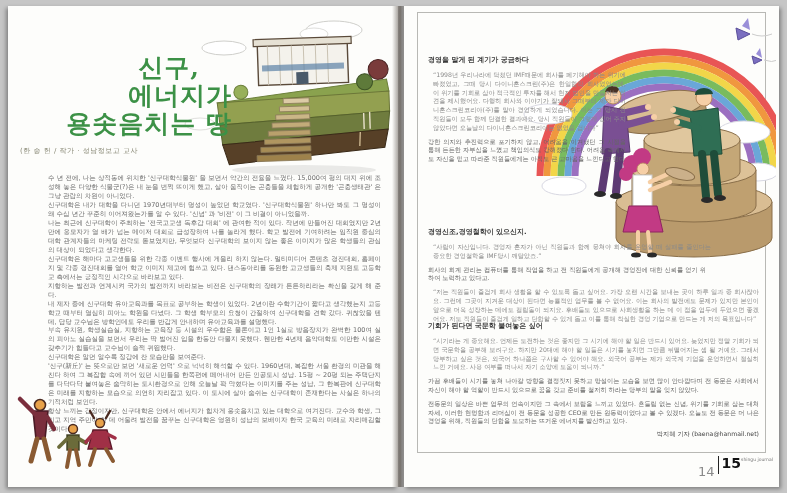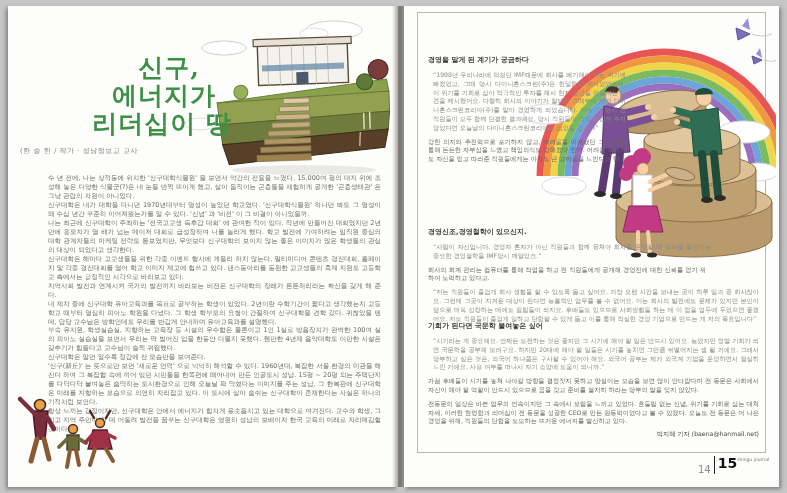--- a/index.html
+++ b/index.html
@@ -13,39 +13,39 @@
   .page.left{left:0;width:390px;box-shadow:-2px 2px 4px rgba(0,0,0,.35)}
   .page.right{left:396px;width:375px;box-shadow:2px 2px 4px rgba(0,0,0,.35)}
   .gutter{position:absolute;left:384px;top:0;width:18px;height:481px;
     background:linear-gradient(to right,rgba(0,0,0,0),rgba(55,45,35,.55) 45%,rgba(20,15,10,.35) 55%,rgba(0,0,0,0));}
 
   
   .title{position:absolute;left:12px;top:48px;width:212px;text-align:right;
     color:#3c9146;font-family:"DejaVu Serif","Liberation Serif",serif;font-weight:bold;
     font-size:25px;line-height:1.12;letter-spacing:1px}
   .title .t1{margin-right:32px}
-  .title .t2{margin-right:16px}
+  .title .t2{}
   .byline{position:absolute;left:12px;top:140px;width:212px;text-align:left;
     font-size:7px;color:#83836f;letter-spacing:.5px}
   .body-text{position:absolute;left:40px;top:168px;width:333px;
     font-size:6.5px;line-height:1.38;color:#6a6a6a;text-align:justify}
   .body-text p{margin:0}
 
   
   .frame{position:absolute;left:13px;top:6px;width:347px;height:439px;border:1px solid #b8b8b4}
   .heading{font-size:7px;font-weight:bold;color:#3a3a3a;margin:0 0 5px 0}
   .quote{color:#8a8a8a;margin:0 0 5px 0;padding-left:5px}
   .para{color:#666;margin:0 0 5px 0}
   .s1{position:absolute;left:24px;top:50px;width:198px;font-size:6.2px;line-height:1.42;text-align:justify}
   .s2{position:absolute;left:24px;top:222px;width:331px;font-size:6.2px;line-height:1.42;text-align:justify}
   .s2 .narrow{width:278px}
   .s3{position:absolute;left:24px;top:316px;width:331px;font-size:6.2px;line-height:1.42;text-align:justify}
   .reporter{position:absolute;left:24px;top:424px;width:331px;text-align:right;font-size:6.2px;color:#444}
   .pagenum{position:absolute;left:294px;top:450px;display:flex;align-items:flex-start}
-  .pn-left{font-size:10px;color:#8a8a8a;margin-top:8px;margin-right:3px}
+  .pn-left{font-size:13px;color:#8a8a8a;margin-top:8px;margin-right:3px}
   .pn-bar{width:1px;height:18px;background:#222;margin-right:3px}
   .pn-col{display:flex;}
   .pn-right{font-size:14px;font-weight:bold;color:#111;line-height:1}
   .pn-journal{font-size:4.5px;color:#777;margin-top:1px}
 
   svg{display:block}
   .campus-illo{position:absolute;right:2px;top:8px}
   .kids-illo{position:absolute;left:2px;bottom:6px}
   .coin-illo{position:absolute;left:108px;top:8px}
 </style>
@@ -102,31 +102,31 @@
           <rect x="76" y="132" width="50" height="5" style="fill:#a78c55" stroke="#8a7a5a" stroke-width="0.8"></rect>
           <rect x="72" y="140" width="54" height="6" style="fill:#9e824b" stroke="#8a7a5a" stroke-width="0.8"></rect>
         </g>
       </g>
       <ellipse cx="120" cy="156" rx="72" ry="5" fill="rgba(0,0,0,0.08)"></ellipse>
     </svg>
 
     <div class="title">
       <div class="t1">신구,</div>
       <div class="t2">에너지가</div>
-      <div class="t3">리더십이 땅</div>
+      <div class="t3">용솟음치는 땅</div>
     </div>
 
     <div class="byline">(한 승 헌 / 작가 · 성남정보고 교사</div>
 
     <div class="body-text">
       <p>수 년 전에, 나는 상적동에 위치한 '신구대학식물원' 을 보면서 약간의 전율을 느꼈다. 15,000여 평의 대지 위에 조성해 놓은 다양한 식물군(?)은 내 눈을 번쩍 뜨이게 했고, 살아 움직이는 곤충들을 체험하게 공개한 '곤충생태관' 은 그냥 관람의 차원이 아니었다.</p>
       <p>신구대학은 내가 대학을 다니던 1970년대부터 명성이 높았던 학교였다. '신구대학식물원' 하나만 봐도 그 명성이 왜 수십 년간 꾸준히 이어져왔는가를 알 수 있다. '신념' 과 '비전' 이 그 비결이 아니었을까.</p>
       <p>나는 최근에 신구대학이 주최하는 '전국고교생 독후감 대회' 에 관여한 적이 있다. 작년에 만들어진 대회였지만 2년 만에 응모자가 열 배가 넘는 메이저 대회로 급성장하여 나를 놀라게 했다. 학교 발전에 기여하려는 임직원 중심의 대학 관계자들의 마케팅 전략도 돋보였지만, 무엇보다 신구대학의 보이지 않는 좋은 이미지가 많은 학생들의 관심의 대상이 되었다고 생각한다.</p>
       <p>신구대학은 해마다 고교생들을 위한 각종 이벤트 행사에 게을리 하지 않는다. 멀티미디어 콘텐츠 경진대회, 홈페이지 및 각종 경진대회를 열어 학교 이미지 제고에 힘쓰고 있다. 댄스동아리를 동원한 고교생들의 축제 지원도 고등학교 측에서는 긍정적인 시각으로 바라보고 있다.</p>
-      <p>지역사회 발전과 연계시켜 국가의 발전까지 바라보는 비전은 신구대학의 장래가 튼튼하리라는 확신을 갖게 해 준다.</p>
+      <p>지향하는 발전과 연계시켜 국가의 발전까지 바라보는 비전은 신구대학의 장래가 튼튼하리라는 확신을 갖게 해 준다.</p>
       <p>내 제자 중에 신구대학 유아교육과를 목표로 공부하는 학생이 있었다. 2년이란 수학기간이 짧다고 생각했는지 고등학교 때부터 열심히 피아노 학원을 다녔다. 그 학생 학부모의 요청이 간절하여 신구대학을 견학 갔다. 귀찮았을 텐데, 담당 교수님은 방학인데도 우리를 반갑게 안내하며 유아교육과를 설명했다.</p>
       <p>부속 유치원, 학생실습실, 지향하는 교육장 등 시설의 우수함은 물론이고 1인 1실로 방음장치가 완벽한 100여 실의 피아노 실습실을 보면서 우리는 딱 벌어진 입을 한동안 다물지 못했다. 웬만한 4년제 음악대학도 이만한 시설은 갖추기가 힘들다고 교수님이 슬쩍 귀띔했다.</p>
       <p>신구대학은 알면 알수록 정감에 찬 모습만을 보여준다.</p>
       <p>'신구(新丘)' 는 뜻으로만 보면 '새로운 언덕' 으로 넉넉히 해석할 수 있다. 1960년대, 복잡한 서울 환경의 미관을 해친다 하여 그 복잡함 속에 끼어 있던 시민들을 한쪽편에 떼어내어 만든 인공도시 성남. 15평 ~ 20평 되는 주택단지를 다닥다닥 붙여놓은 숨막히는 도시환경으로 인해 오늘날 꽉 막혔다는 이미지를 주는 성남, 그 한복판에 신구대학은 미래를 지향하는 모습으로 의연히 자리잡고 있다. 이 도시에 살아 숨쉬는 신구대학이 존재한다는 사실은 하나의 기적처럼 보인다.</p>
       <p>항상 느끼는 감정이지만, 신구대학은 안에서 에너지가 힘차게 용솟음치고 있는 대학으로 여겨진다. 교수와 학생, 그리고 지역 주민이 한 데 어울려 발전을 꿈꾸는 신구대학은 영원히 성남의 보배이자 한국 교육의 미래로 자리매김할 것이다.</p>
     </div>
 
     <svg class="kids-illo" width="112" height="88" viewBox="0 0 112 88">
       <g>
         <circle cx="30" cy="12" r="5.5" fill="#e8a24a" stroke="#4a2a20" stroke-width="1.6"></circle>

